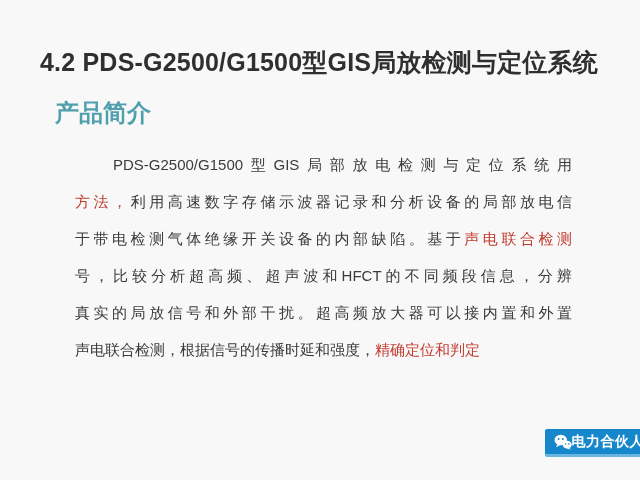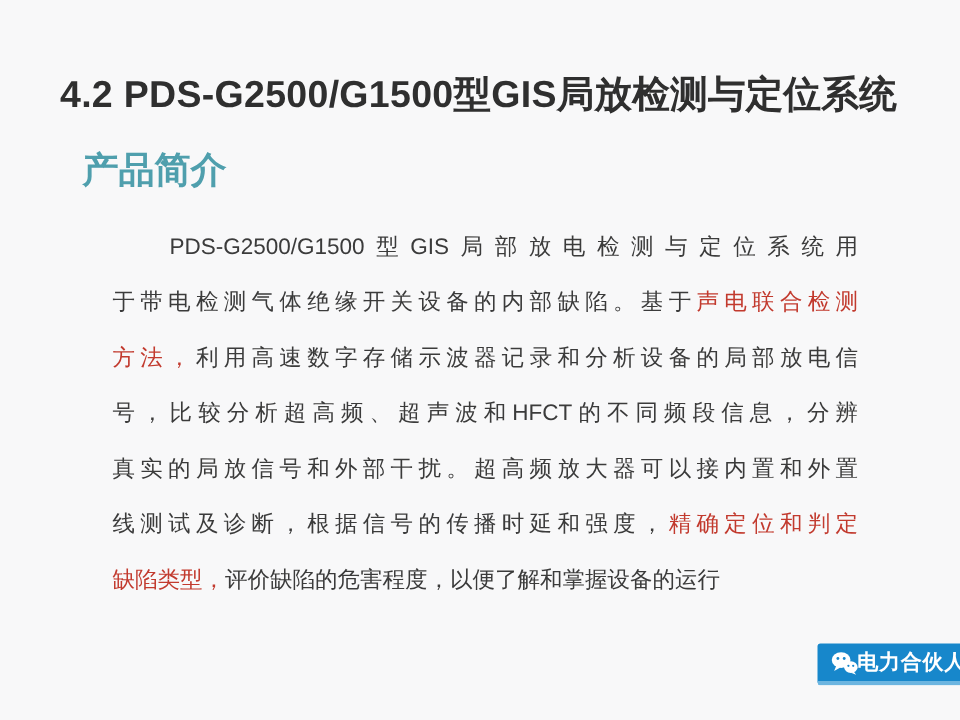--- a/index.html
+++ b/index.html
@@ -87,26 +87,25 @@
 <body>
 
 <div class="slide">
 
   <div class="slide-title">4.2 PDS-G2500/G1500型GIS局放检测与定位系统</div>
 
   <div class="section-label">产品简介</div>
 
   <div class="paragraph">
       <div class="para-line"><span class="seg">PDS-G2500/G1500型GIS局部放电检测与定位系统用</span></div>
+      <div class="para-line"><span class="seg red">方法，</span><span class="seg">利用高速数字存储示波器记录和分析设备的局部放电信</span></div>
       <div class="para-line"><span class="seg">于带电检测气体绝缘开关设备的内部缺陷。基于</span><span class="seg red">声电联合检测</span></div>
-      <div class="para-line"><span class="seg red">方法，</span><span class="seg">利用高速数字存储示波器记录和分析设备的局部放电信</span></div>
       <div class="para-line"><span class="seg">号，比较分析超高频、超声波和HFCT的不同频段信息，分辨</span></div>
       <div class="para-line"><span class="seg">真实的局放信号和外部干扰。超高频放大器可以接内置和外置</span></div>
-      <div class="para-line"><span class="seg">线测试及诊断，根据信号的传播时延和强度，</span><span class="seg red">精确定位和判定</span></div>
-      <div class="para-line"><span class="seg red">缺陷类型，</span><span class="seg">评价缺陷的危害程度，以便了解和掌握设备的运行</span></div>
+      <div class="para-line"><span class="seg">声电联合检测，根据信号的传播时延和强度，</span><span class="seg red">精确定位和判定</span></div>
     </div>
 
   <div class="watermark">
     <span class="wechat-icon">
       <svg width="18" height="16" viewBox="0 0 36 31" xmlns="http://www.w3.org/2000/svg">
         <ellipse cx="13.5" cy="11.5" rx="12.5" ry="10.5" fill="#ffffff"></ellipse>
         <path d="M7 19 L4.2 26 L12.5 21.5 Z" fill="#ffffff"></path>
         <circle cx="9.2" cy="9.5" r="1.9" fill="#1787cb"></circle>
         <circle cx="17.6" cy="9.5" r="1.9" fill="#1787cb"></circle>
         <ellipse cx="26.5" cy="21" rx="9" ry="7.8" fill="#ffffff"></ellipse>

